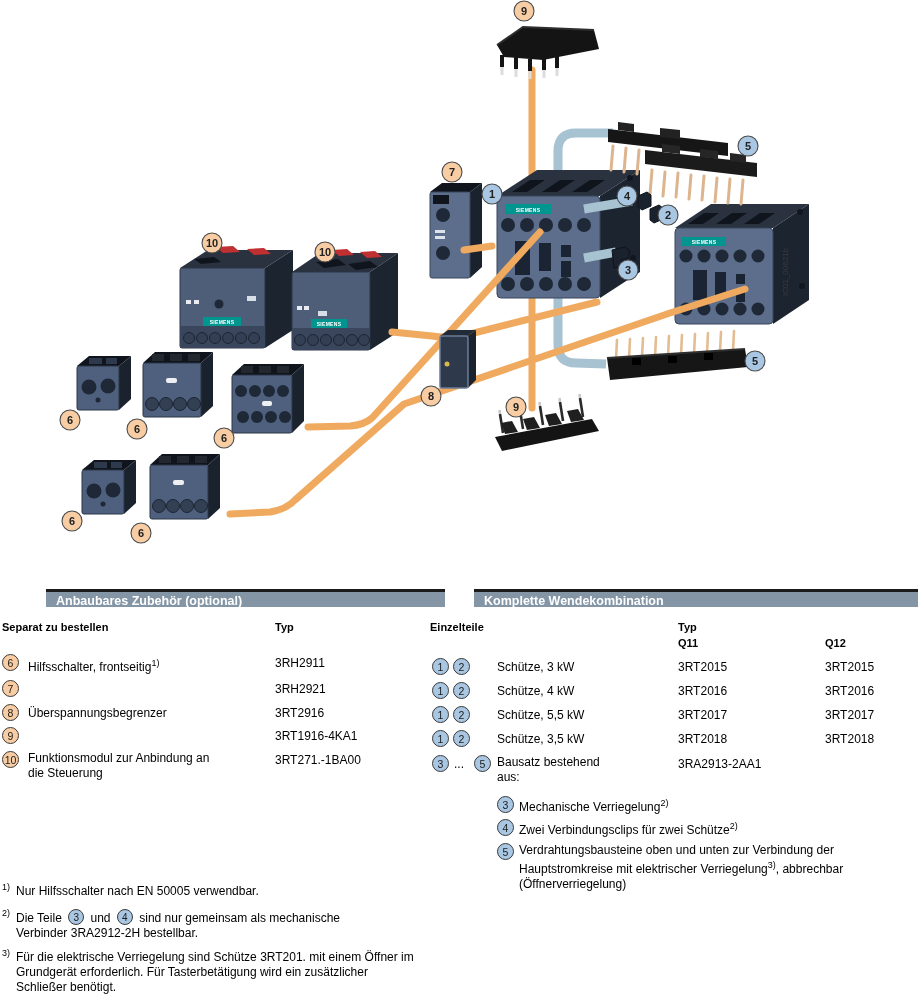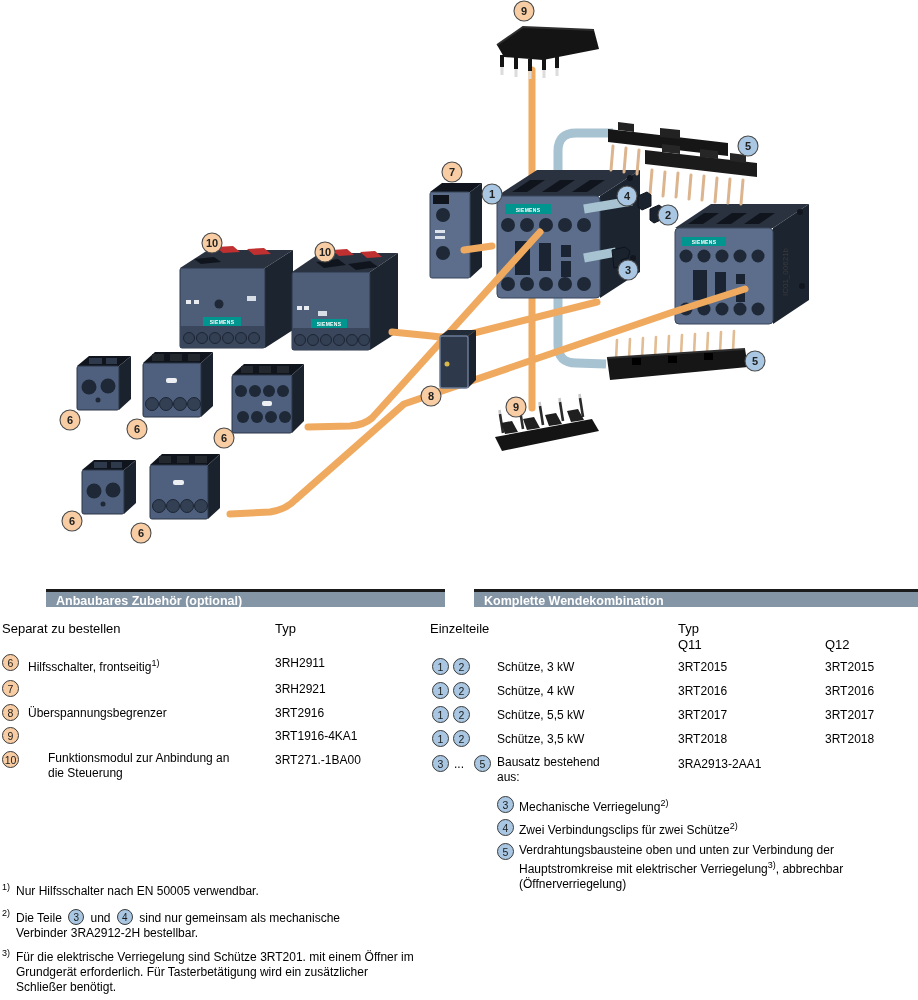--- a/index.html
+++ b/index.html
@@ -10,21 +10,21 @@
   #diagram{position:absolute;left:0;top:0;}
   
   .hdr-bar{
     position:absolute;height:18px;background:#8495A6;border-top:3px solid #1b1b1b;
     color:#fff;font-weight:bold;font-size:12.5px;line-height:18px;padding-left:10px;
     box-sizing:border-box;
     margin-left:44px;
   }
   
   .tbl{position:absolute;font-size:12px;}
-  .colhead{position:absolute;font-weight:normal;font-size:13px;text-align:right;}
+  .colhead{position:absolute;font-weight:bold;font-size:11px;text-align:right;}
   .trow{position:absolute;left:0;height:20px;width:100%;}
   .trow > span{position:absolute;top:0;}
   .cell{line-height:18px;}
   .circle{
     display:inline-flex;width:17px;height:17px;border-radius:50%;
     border:1px solid #3a3a3a;align-items:center;justify-content:center;
     font-size:10.5px;color:#1b1b1b;box-sizing:border-box;flex:none;
   }
   .circle.orange{background:#F8CDA4;}
   .circle.blue{background:#A9C7E2;}
@@ -423,21 +423,21 @@
     <span class="circle orange" style="left:0;">8</span>
     <span class="cell" style="left:26px;width:240px;"><span>Überspannungsbegrenzer</span></span>
     <span class="cell" style="left:273px;">3RT2916</span>
   </div>
   <div class="trow" style="top:115px;">
     <span class="circle orange" style="left:0;">9</span>
     <span class="cell" style="left:273px;">3RT1916-4KA1</span>
   </div>
   <div class="trow" style="top:139px;height:34px;">
     <span class="circle orange" style="left:0;">10</span>
-    <span class="cell" style="left:26px;width:198px;line-height:15px;margin-left:20px;"><span>Funktionsmodul zur Anbindung an die Steuerung</span></span>
+    <span class="cell" style="left:26px;width:198px;line-height:15px;"><span>Funktionsmodul zur Anbindung an die Steuerung</span></span>
     <span class="cell" style="left:273px;">3RT271.-1BA00</span>
   </div>
 </div>
 
 <div class="hdr-bar" style="left:430px;top:589px;width:488px;">Komplette Wendekombination</div>
 
 <div class="tbl" style="left:430px;top:612px;width:488px;height:280px;">
   <span class="colhead" style="left:0;top:9px;">Einzelteile</span>
   <span class="colhead" style="left:248px;top:9px;">Typ</span>
   <span class="colhead" style="left:248px;top:25px;">Q11</span>

